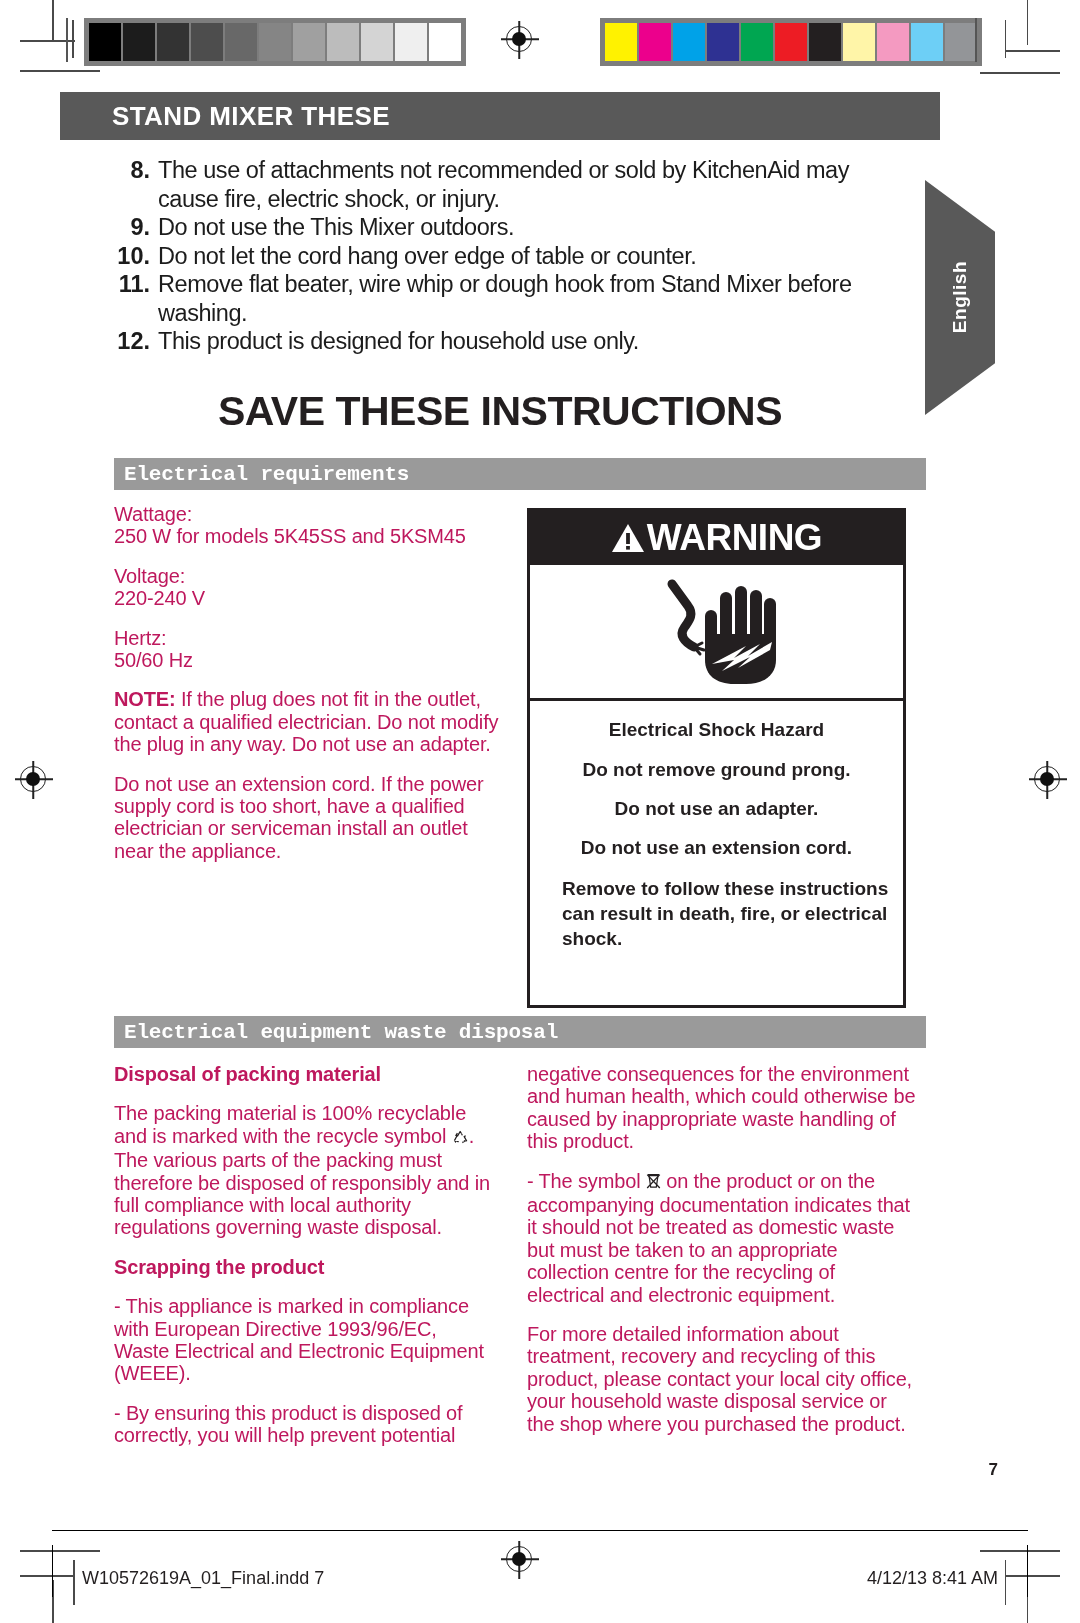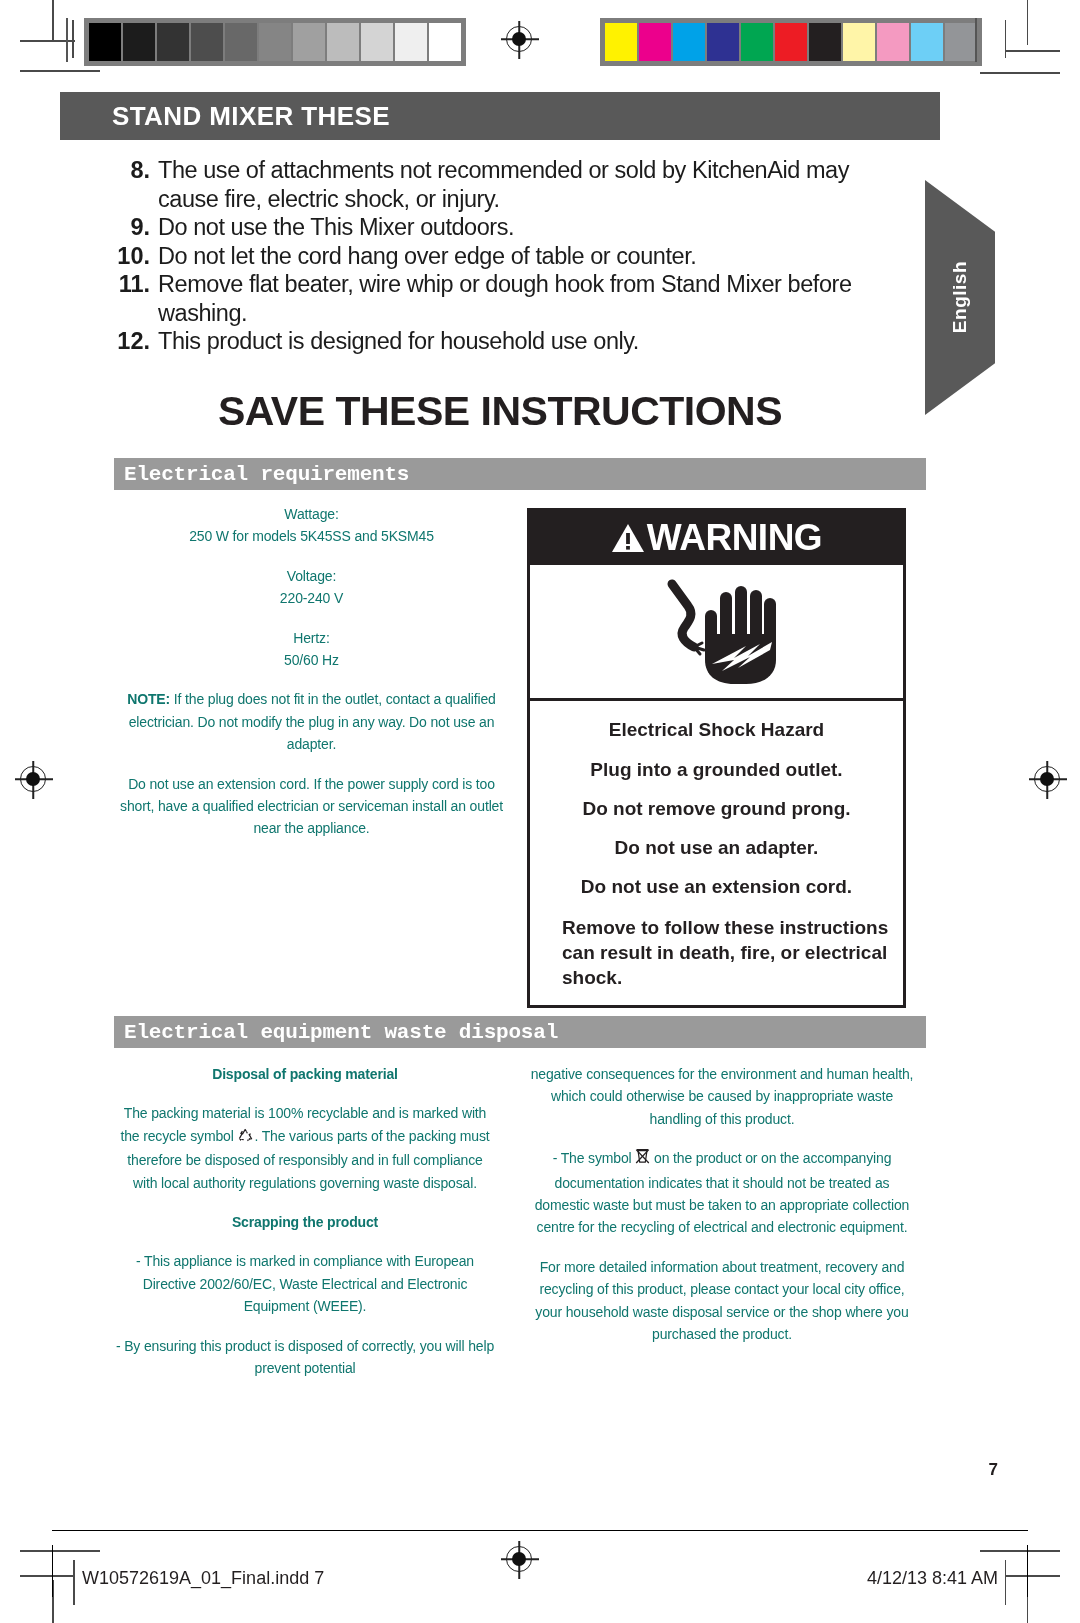--- a/index.html
+++ b/index.html
@@ -142,25 +142,24 @@
     font-size: 21px;
     font-weight: bold;
     padding-left: 10px;
     letter-spacing: -0.2px;
     font-family: Liberation Mono, monospace;
   }
 
   
   .col {
     position: absolute;
-    font-size: 14px;
+    font-size: 20px;
     line-height: 22.4px;
-    color: #0f766e;
+    color: #be185d;
     letter-spacing: -0.15px;
-    text-align: center;
   }
   .col p { margin: 0 0 17px 0; }
   .col p:last-child { margin-bottom: 0; }
   .tight { margin-bottom: 0 !important; }
   .sub-head { font-weight: bold; }
 
   
   .warn-box {
     position: absolute;
     left: 527px; top: 508px;
@@ -363,21 +362,20 @@
         <rect x="122" y="26" width="12" height="48" rx="6" fill="#231f20"></rect>
         <rect x="63" y="38" width="12" height="40" rx="6" fill="#231f20"></rect>
         <path d="M63 62 H134 V88 C134 103 122 112 104 112 H92 C74 112 63 103 63 88 Z" fill="#231f20"></path>
 
         <polygon points="70,92 104,74 92,86 118,72 106,84 130,70 128,78 96,96 108,85 80,99 92,88" fill="#ffffff"></polygon>
       </svg>
     </div>
 
     <div class="warn-body">
       <div class="l1">Electrical Shock Hazard</div>
-      <div class="li">Plug into a grounded outlet.</div>
       <div class="li">Do not remove ground prong.</div>
       <div class="li">Do not use an adapter.</div>
       <div class="li">Do not use an extension cord.</div>
       <div class="li last">Remove to follow these instructions can result in death, fire, or electrical shock.</div>
     </div>
   </div>
 
   <div class="sec-bar" style="top:1016px;">
     <span class="t">Electrical equipment waste disposal</span>
   </div>
@@ -388,21 +386,21 @@
       <span>The packing material is 100% recyclable and is marked with the recycle symbol </span><span class="inline-sym"><svg width="17" height="15" viewBox="0 0 17 15">
         <path d="M8.5 0.8 L11 5.2 L9.3 5.2 L9.3 3.2 L7.6 3.2 Z" fill="#231f20"></path>
         <path d="M8.3 1.2 L5.6 5.9 L4.3 4.9 L5.4 3.1" stroke="#231f20" stroke-width="1.25" fill="none" stroke-linejoin="round"></path>
         <path d="M2.2 11.0 L7.0 11.0 L6.2 12.5 L4.4 11.6 L3.6 13.0 Z" fill="#231f20"></path>
         <path d="M2.4 10.6 L4.9 6.0 L3.4 5.3" stroke="#231f20" stroke-width="1.25" fill="none" stroke-linejoin="round"></path>
         <path d="M15.0 10.8 L10.2 13.2 L10.4 11.5 L12.3 11.5 L11.7 10.0 Z" fill="#231f20"></path>
         <path d="M14.8 11.2 L12.2 6.6 L13.7 5.8" stroke="#231f20" stroke-width="1.25" fill="none" stroke-linejoin="round"></path>
       </svg></span><span>. The various parts of the packing must therefore be disposed of responsibly and in full compliance with local authority regulations governing waste disposal.</span>
     </p>
     <p class="sub-head">Scrapping the product</p>
-    <p>- This appliance is marked in compliance with European Directive 2002/60/EC, Waste Electrical and Electronic Equipment (WEEE).</p>
+    <p>- This appliance is marked in compliance with European Directive 1993/96/EC, Waste Electrical and Electronic Equipment (WEEE).</p>
     <p>- By ensuring this product is disposed of correctly, you will help prevent potential</p>
   </div>
 
   <div class="col" style="left:527px; top:1063px; width:390px;">
     <p>negative consequences for the environment and human health, which could otherwise be caused by inappropriate waste handling of this product.</p>
     <p>
       <span>- The symbol </span><span class="inline-sym"><svg width="15" height="17" viewBox="0 0 15 17">
         <path d="M3.0 2.6 H12.0 L10.3 14.2 H4.7 Z" fill="none" stroke="#231f20" stroke-width="1.2"></path>
         <rect x="2.0" y="1.0" width="11" height="1.5" fill="#231f20"></rect>
         <line x1="1.2" y1="1.6" x2="13.8" y2="15.0" stroke="#231f20" stroke-width="1.3"></line>

